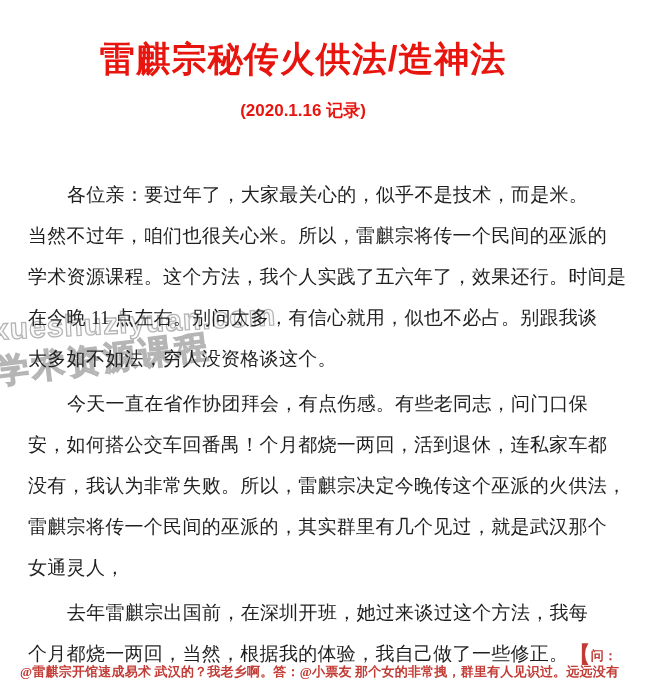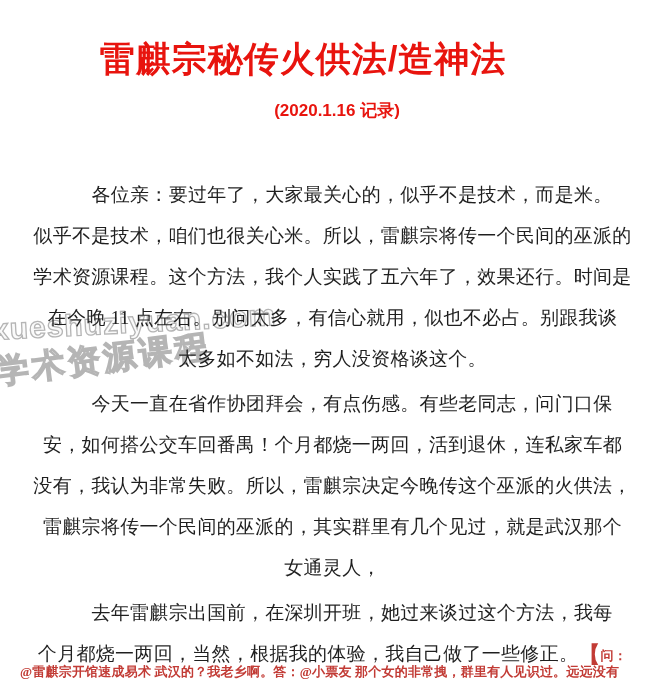--- a/index.html
+++ b/index.html
@@ -33,30 +33,28 @@
     position: absolute;
     top: 99px;
     left: 0;
     width: 606px;
     text-align: center;
     font-family: "Liberation Sans", "DejaVu Sans", sans-serif;
     font-weight: bold;
     font-size: 17px;
     color: var(--title-red, #e8140e);
     white-space: nowrap;
-    padding-left: 34px;
   }
   .doc-body {
     position: absolute;
     top: 174px;
-    left: 20px;
+    left: 28px;
     width: 625px;
     color: var(--body-ink, #1f1f1f);
     font-size: 19px;
-    text-align: center;
   }
   .para { margin: 0; }
   .para + .para { margin-top: 4px; }
   .line {
     height: 41px;
     line-height: 41px;
     white-space: nowrap;
     letter-spacing: 0.3px;
   }
   .line.first { text-indent: 39px; }
@@ -118,21 +116,21 @@
 
   <div class="doc-subtitle">(2020.1.16 记录)</div>
 
   <div class="watermark wm-url">xueshuziyuan.com</div>
 
   <div class="watermark wm-cn">学术资源课程</div>
 
   <div class="doc-body">
       <div class="para">
         <div class="line first">各位亲：要过年了，大家最关心的，似乎不是技术，而是米。</div>
-        <div class="line">似乎不是技术，咱们也很关心米。所以，雷麒宗将传一个民间的巫派的</div>
+        <div class="line">当然不过年，咱们也很关心米。所以，雷麒宗将传一个民间的巫派的</div>
         <div class="line">学术资源课程。这个方法，我个人实践了五六年了，效果还行。时间是</div>
         <div class="line">在今晚 11 点左右。别问太多，有信心就用，似也不必占。别跟我谈</div>
         <div class="line">太多如不如法，穷人没资格谈这个。</div>
       </div>
       <div class="para">
         <div class="line first">今天一直在省作协团拜会，有点伤感。有些老同志，问门口保</div>
         <div class="line">安，如何搭公交车回番禺！个月都烧一两回，活到退休，连私家车都</div>
         <div class="line">没有，我认为非常失败。所以，雷麒宗决定今晚传这个巫派的火供法，</div>
         <div class="line">雷麒宗将传一个民间的巫派的，其实群里有几个见过，就是武汉那个</div>
         <div class="line">女通灵人，</div>

